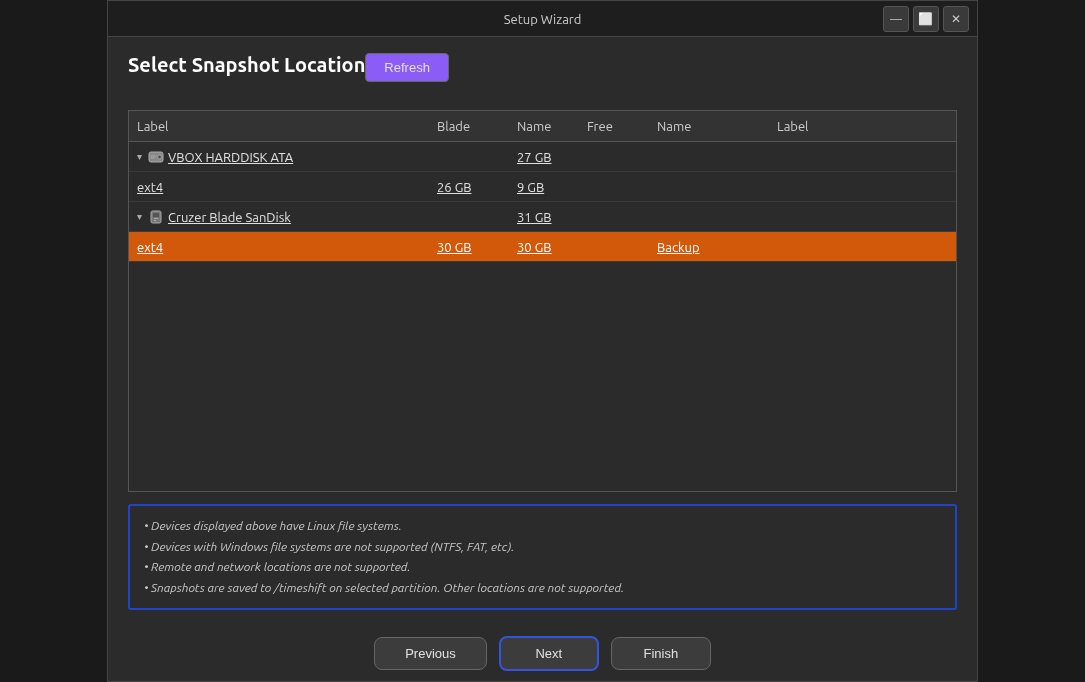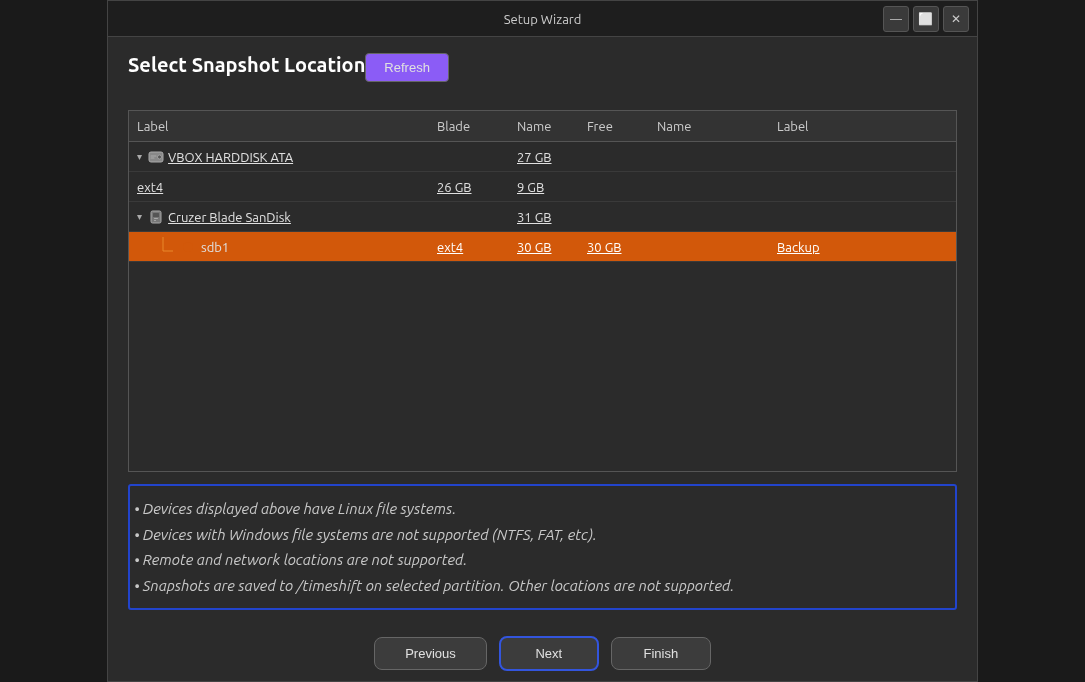--- a/index.html
+++ b/index.html
@@ -177,25 +177,25 @@
       background: #d2580a;
     }
 
     .partition-label {
       font-size: 13px;
     }
 
     .info-box {
       margin-top: 12px;
       border: 2px solid #2244cc;
-      padding: 10px 4px;
+      padding: 10px 14px;
       border-radius: 3px;
       background: #2b2b2b;
       font-style: italic;
-      font-size: 15px;
+      font-size: 12px;
       color: #c8c8c8;
       line-height: 1.7;
     }
 
     .footer {
       display: flex;
       justify-content: center;
       align-items: center;
       gap: 12px;
       padding: 14px 0 10px 0;
@@ -290,31 +290,20 @@
             <span class="table-cell" style="padding:0;">Cruzer Blade SanDisk</span>
           </div>
           <div class="table-cell"></div>
           <div class="table-cell">31 GB</div>
           <div class="table-cell"></div>
           <div class="table-cell"></div>
           <div class="table-cell"></div>
         </div>
 
         <div class="table-row selected">
-          <div class="disk-name-cell">
-            <span style="width:14px; display:inline-block;"></span>
-            <span style="display:inline-flex;align-items:center;margin-right:4px;">
-              <svg width="20" height="20">
-                <line x1="8" y1="0" x2="8" y2="14" stroke="#e8882a" stroke-width="1"></line>
-                <line x1="8" y1="14" x2="18" y2="14" stroke="#e8882a" stroke-width="1"></line>
-              </svg>
-            </span>
-            <span class="partition-dot orange"></span>
-            <span class="partition-label">sdb1</span>
-          </div>
           <div class="table-cell">ext4</div>
           <div class="table-cell">30 GB</div>
           <div class="table-cell">30 GB</div>
           <div class="table-cell"></div>
           <div class="table-cell">Backup</div>
         </div>
 
       </div>
     </div>
 

